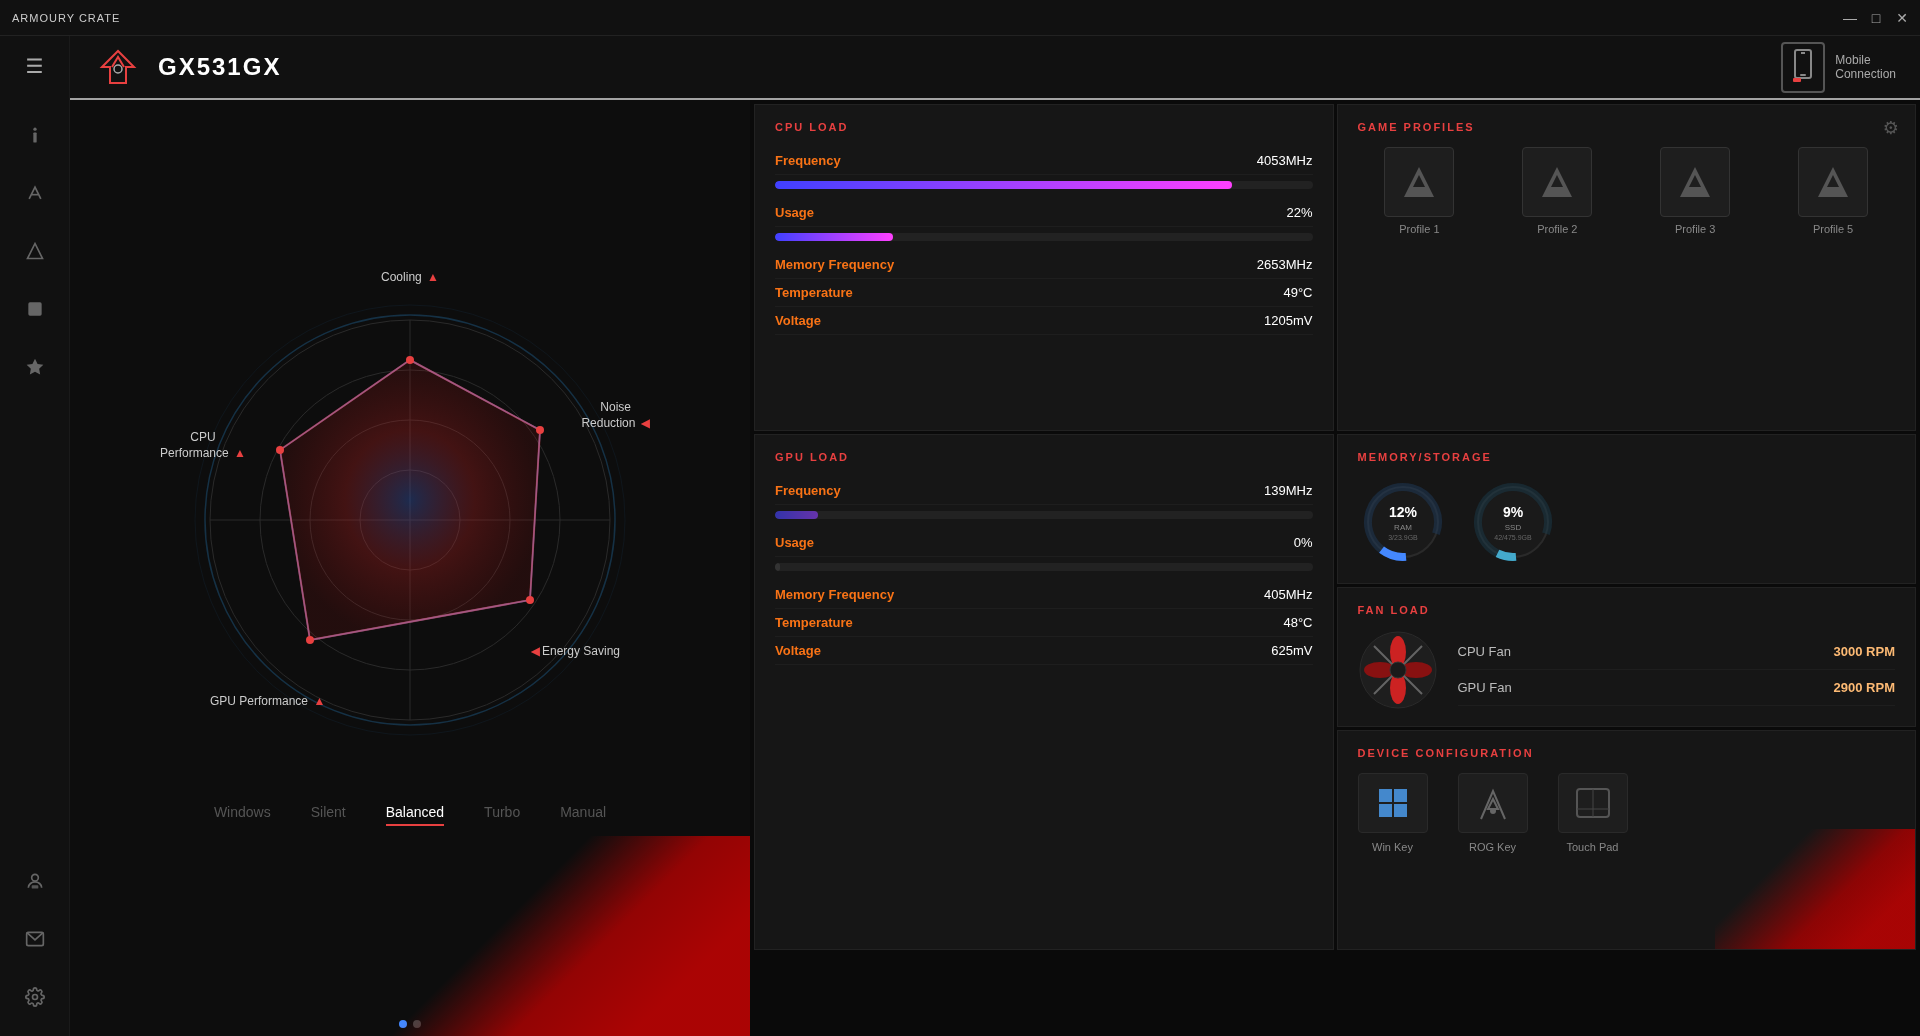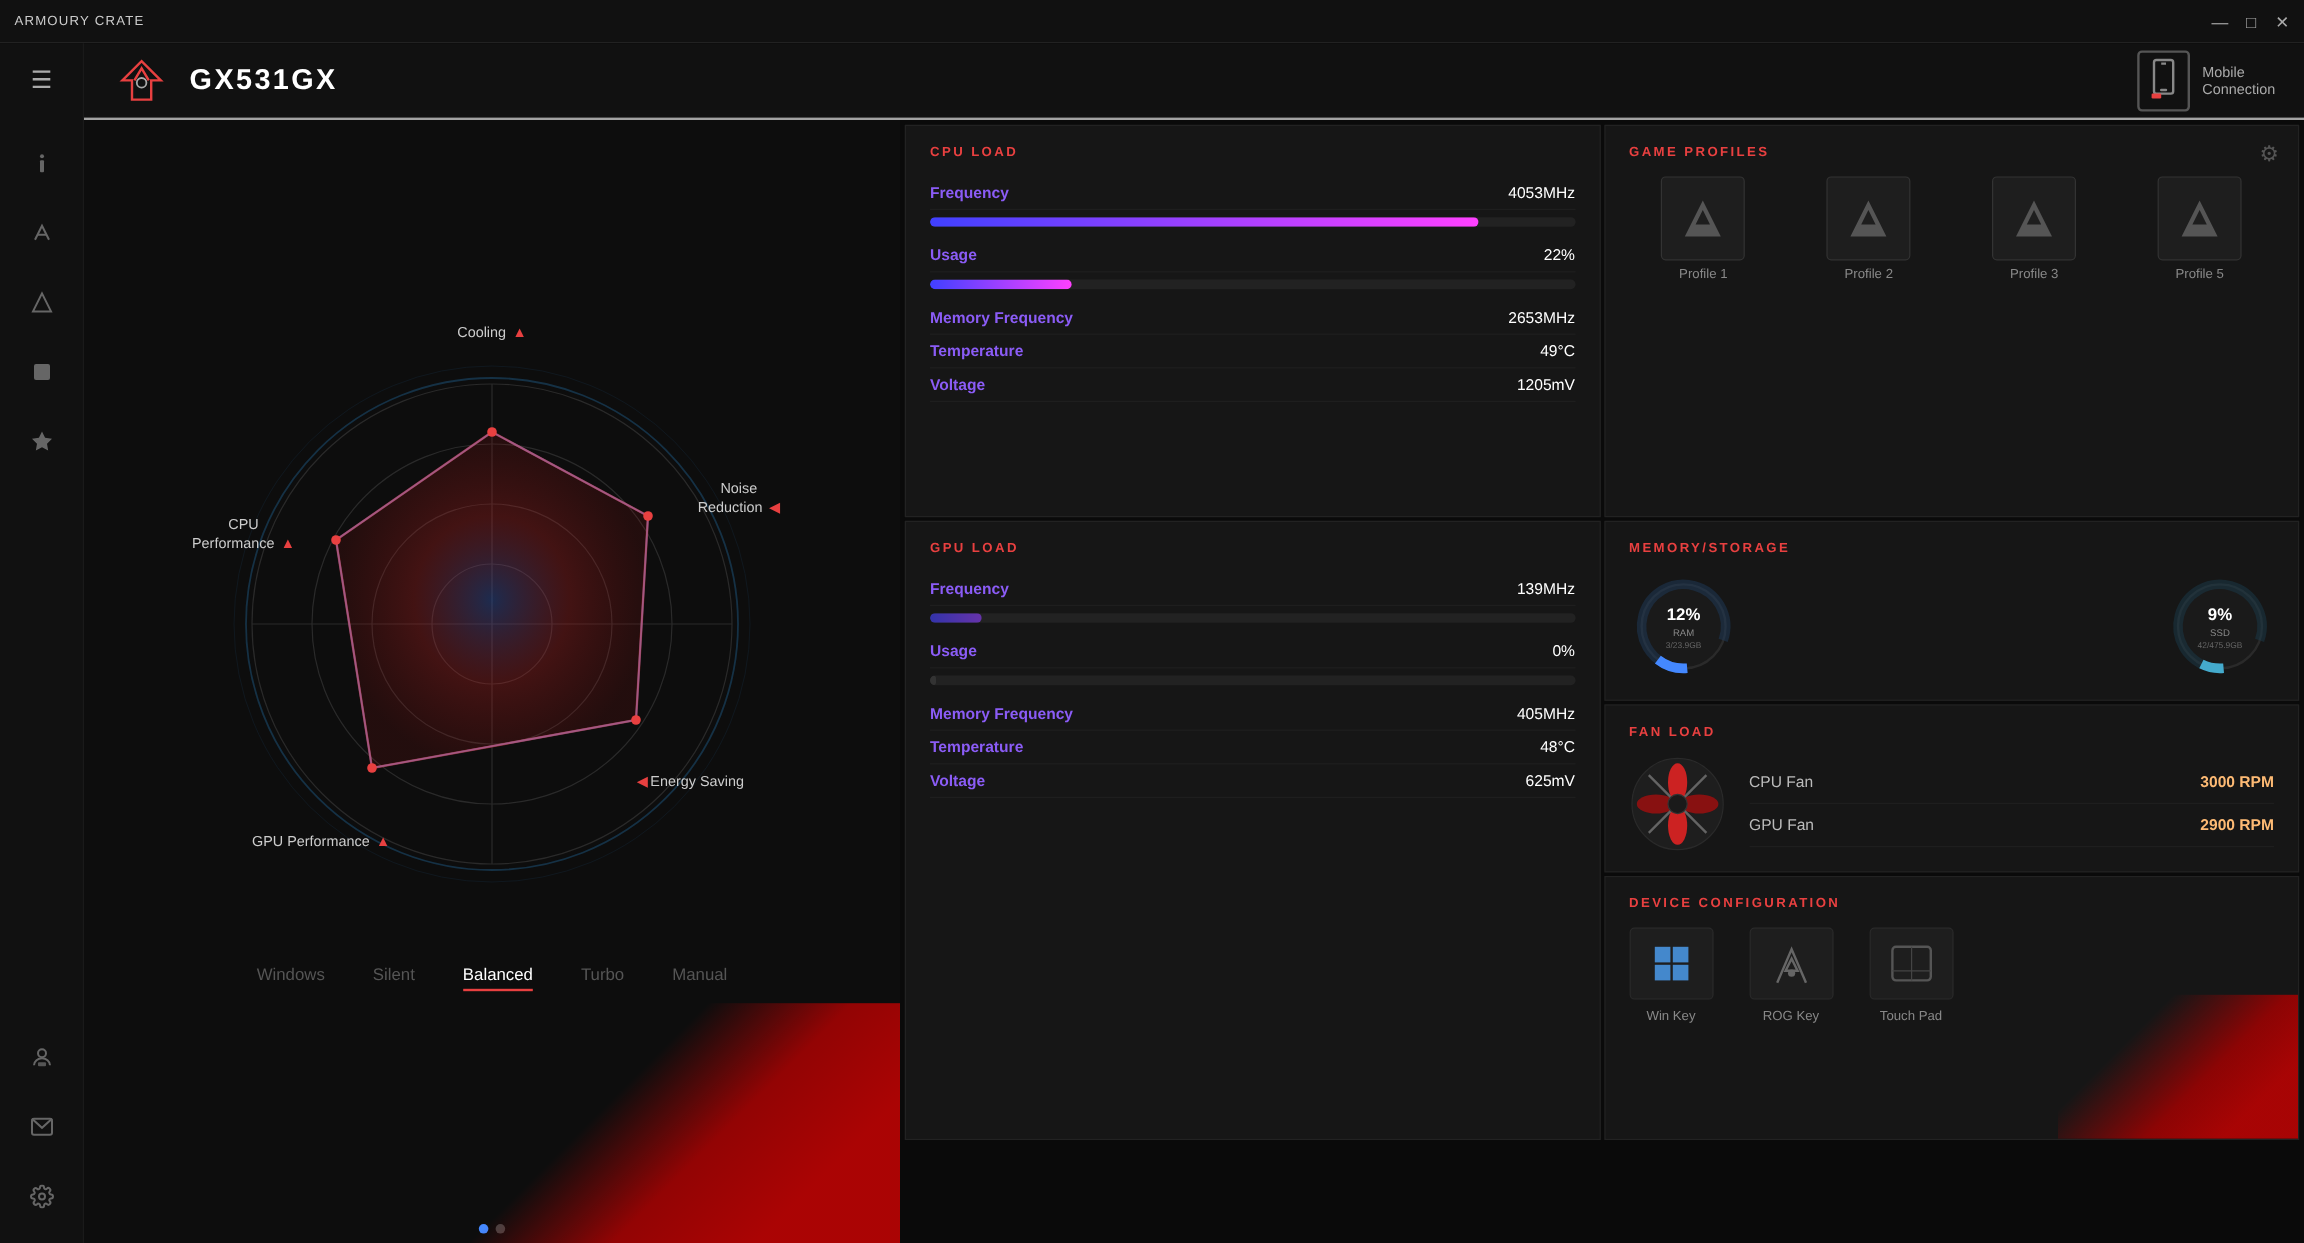--- a/index.html
+++ b/index.html
@@ -223,21 +223,21 @@
     }
 
     .stat-row {
       display: flex;
       justify-content: space-between;
       align-items: center;
       padding: 6px 0;
       border-bottom: 1px solid #1e1e1e;
       font-size: 13px;
     }
-    .stat-label { color: #8b5cf6; font-weight: bold; }
+    .stat-label { color: #f97316; font-weight: bold; }
     .stat-value { color: #fff; font-size: 13px; }
 
     .progress-bar-wrap {
       height: 8px;
       background: #222;
       border-radius: 4px;
       margin: 6px 0 10px;
       overflow: hidden;
     }
     .progress-bar {
@@ -301,22 +301,22 @@
       top: 12px;
       right: 16px;
       color: #555;
       font-size: 18px;
       cursor: pointer;
     }
 
     
     .memory-panel {
       display: flex;
-      align-items: center;
-      justify-content: space-between;
+      gap: 20px;
+      align-items: center;
     }
     .gauge-wrap {
       display: flex;
       flex-direction: column;
       align-items: center;
       gap: 6px;
     }
     .gauge {
       width: 90px;
       height: 90px;

